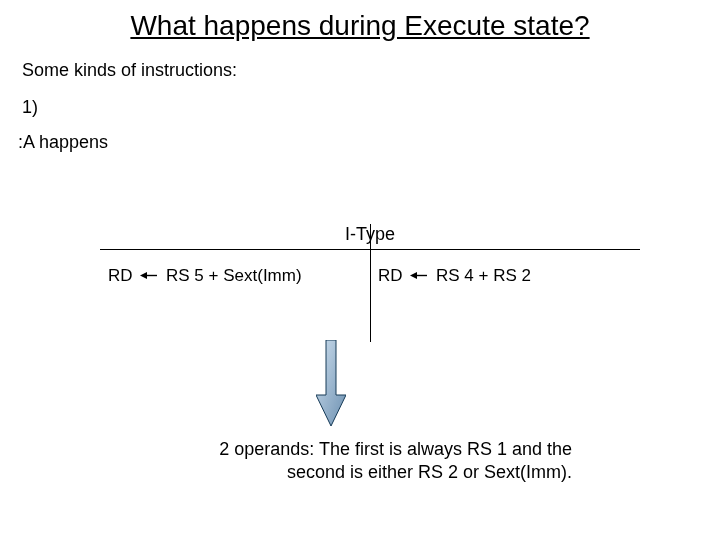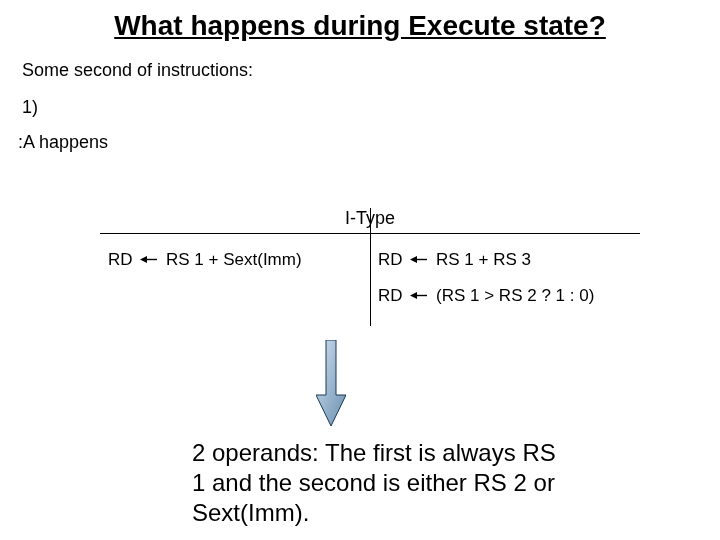--- a/index.html
+++ b/index.html
@@ -8,21 +8,21 @@
     width: 720px;
     height: 540px;
     background: #fff;
     font-family: Arial, Helvetica, sans-serif;
     color: #000;
     position: relative;
     overflow: hidden;
   }
   .title {
     font-size: 28px;
-    font-weight: bold;
+    font-weight: normal;
     text-decoration: underline;
     text-align: center;
     padding: 10px 60px 0 60px;
   }
   .intro {
     font-size: 18px;
     padding: 18px 0 0 22px;
   }
   .numitem {
     font-size: 18px;
@@ -32,21 +32,21 @@
   .numitem .num { width: 26px; flex: 0 0 26px; }
   .numitem .txt { flex: 1; line-height: 1.25; }
   .reminder {
     font-size: 18px;
     padding: 14px 0 0 18px;
   }
 
   .tablewrap {
     position: absolute;
     left: 100px;
-    top: 208px;
+    top: 224px;
     width: 540px;
   }
   .hdrrow { display: flex; }
   .hdrcell {
     flex: 1;
     text-align: center;
     font-size: 18px;
     padding-bottom: 4px;
   }
   .hr {
@@ -79,29 +79,30 @@
   .bigarrow {
     position: absolute;
     left: 316px;
     top: 340px;
   }
   .footnote {
     position: absolute;
     left: 192px;
     top: 438px;
     width: 380px;
-    font-size: 24px;
+    font-size: 18px;
     line-height: 1.25;
+    text-align: right;
   }
 </style>
 </head>
 <body>
 
 <div class="title">What happens during Execute state?</div>
-<div class="intro">Some second of instructions:</div>
+<div class="intro">Some kinds of instructions:</div>
 
 <div class="numitem">
   <div class="num">1)</div>
 </div>
 
 <div class="reminder">:A happens</div>
 
 <div class="tablewrap">
   <div class="hdrrow">
     <div class="hdrcell">I-Type</div>
@@ -109,39 +110,31 @@
   <div class="hr"></div>
   <div class="bodyrows">
     <div class="vline"></div>
     <div class="col">
       <div class="row">
         <span>RD</span>
         <svg class="arrowL" width="18" height="9" viewBox="0 0 18 9">
             <line x1="17" y1="4.5" x2="3" y2="4.5" stroke="#000" stroke-width="1.4"></line>
             <polygon points="0,4.5 7,1 7,8" fill="#000"></polygon>
           </svg>
-        <span>RS 1 + Sext(Imm)</span>
+        <span>RS 5 + Sext(Imm)</span>
       </div>
     </div>
     <div class="col">
       <div class="row">
         <span>RD</span>
         <svg class="arrowL" width="18" height="9" viewBox="0 0 18 9">
             <line x1="17" y1="4.5" x2="3" y2="4.5" stroke="#000" stroke-width="1.4"></line>
             <polygon points="0,4.5 7,1 7,8" fill="#000"></polygon>
           </svg>
-        <span>RS 1 + RS 3</span>
-      </div>
-      <div class="row">
-        <span>RD</span>
-        <svg class="arrowL" width="18" height="9" viewBox="0 0 18 9">
-            <line x1="17" y1="4.5" x2="3" y2="4.5" stroke="#000" stroke-width="1.4"></line>
-            <polygon points="0,4.5 7,1 7,8" fill="#000"></polygon>
-          </svg>
-        <span>(RS 1 &gt; RS 2 ? 1 : 0)</span>
+        <span>RS 4 + RS 2</span>
       </div>
     </div>
   </div>
 </div>
 
 <svg class="bigarrow" width="30" height="86" viewBox="0 0 30 86">
   <defs>
     <linearGradient id="g1" x1="0" y1="0" x2="1" y2="1">
       <stop offset="0%" stop-color="#cfe0ef"></stop>
       <stop offset="100%" stop-color="#6b8fb0"></stop>

